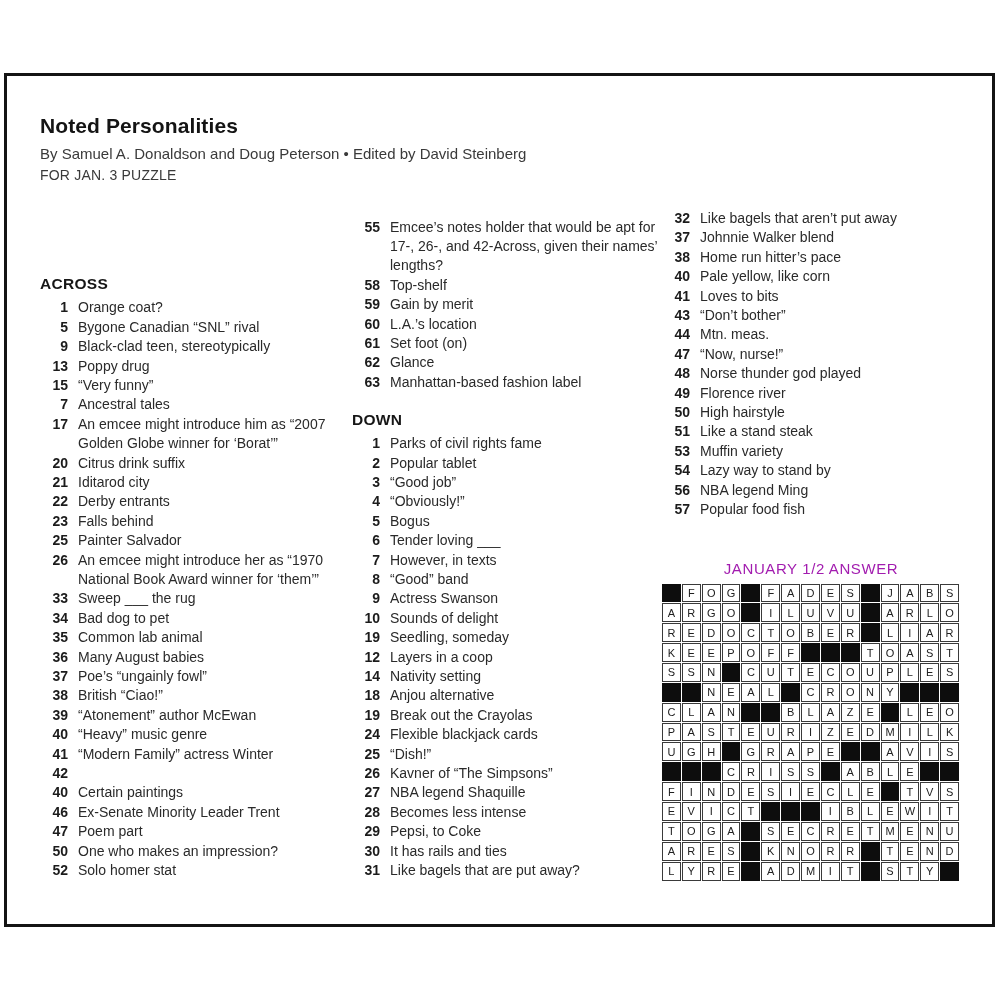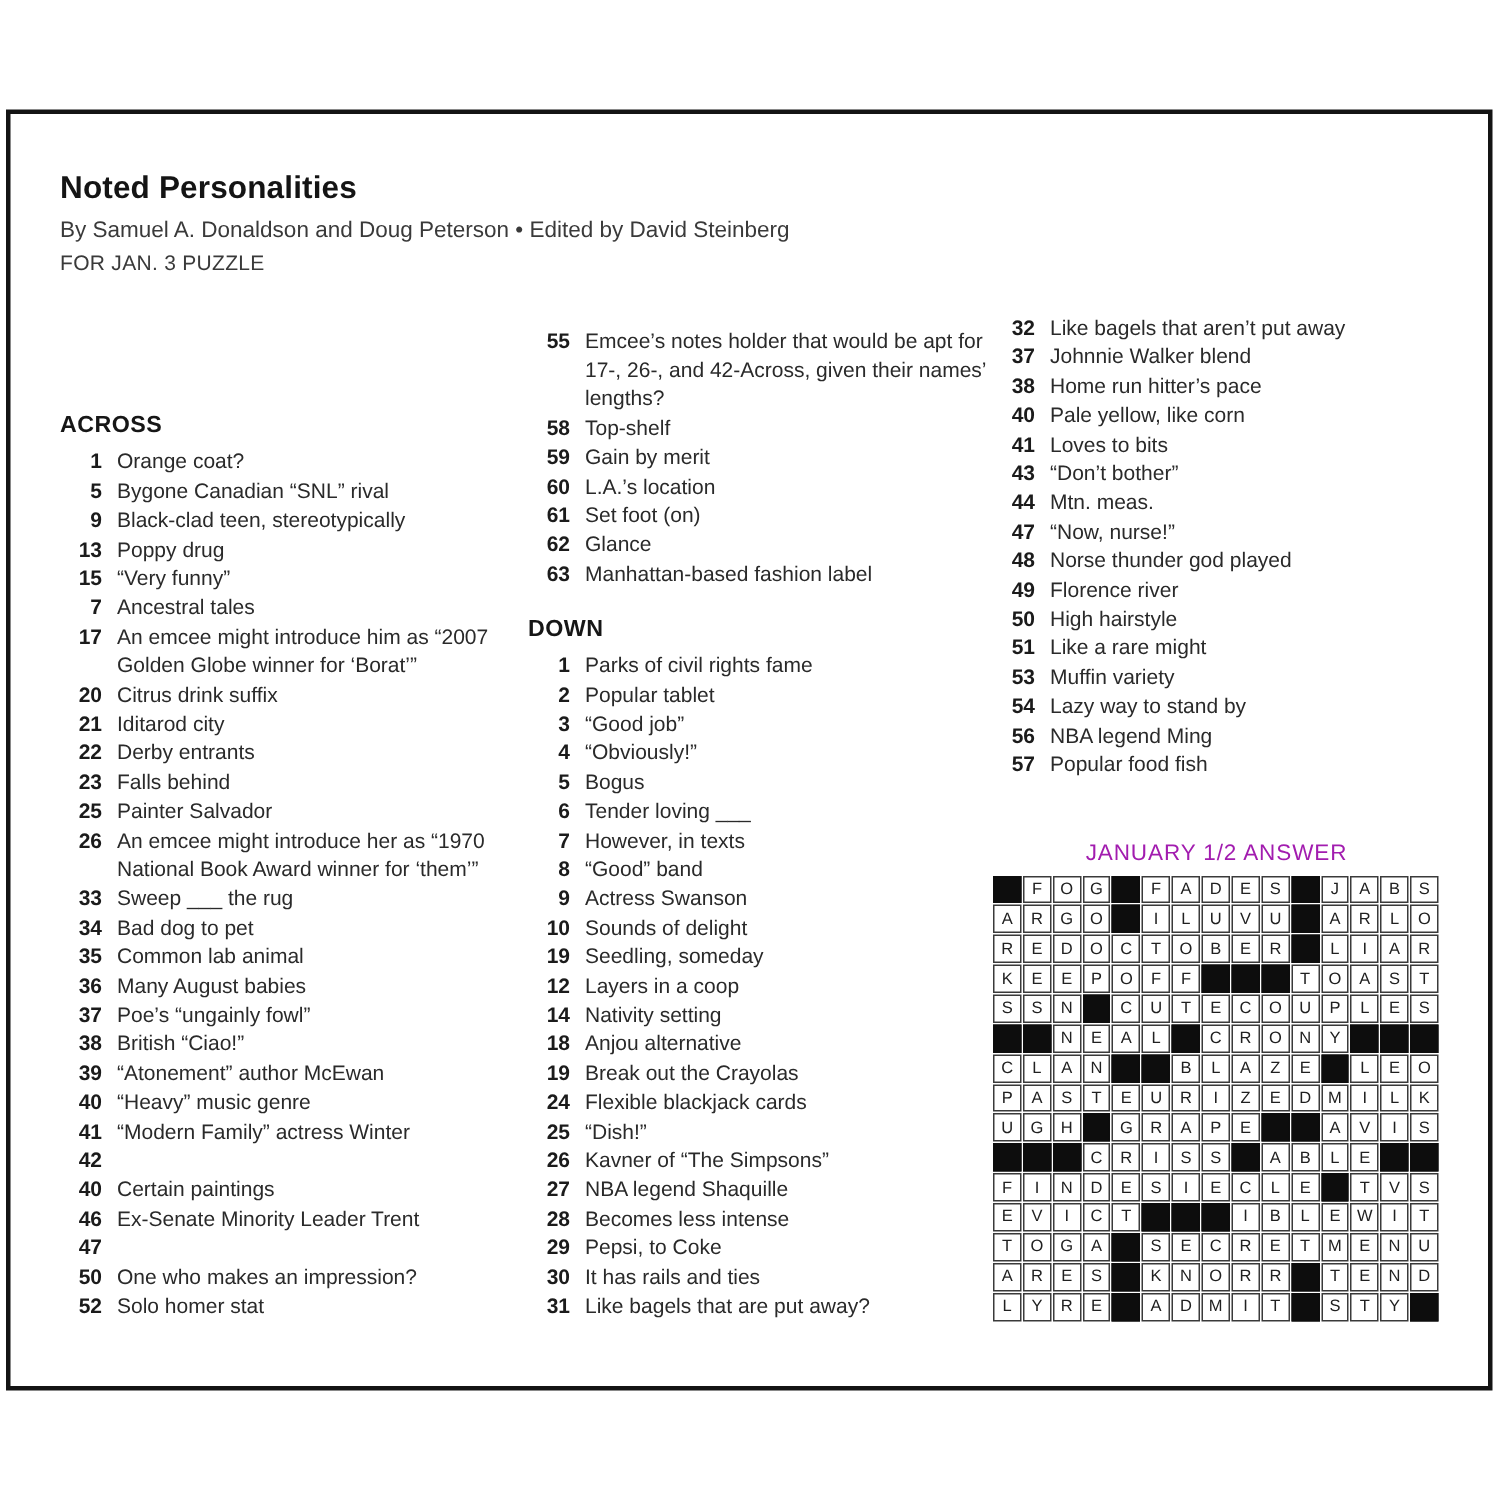--- a/index.html
+++ b/index.html
@@ -136,20 +136,21 @@
               <div class="clue">
                 <span class="num">40</span>
                 <span class="txt">Certain paintings</span>
               </div>
               <div class="clue">
                 <span class="num">46</span>
                 <span class="txt">Ex-Senate Minority Leader Trent</span>
               </div>
               <div class="clue">
                 <span class="num">47</span>
+                <span class="txt">Poem part</span>
               </div>
               <div class="clue">
                 <span class="num">50</span>
                 <span class="txt">One who makes an impression?</span>
               </div>
               <div class="clue">
                 <span class="num">52</span>
                 <span class="txt">Solo homer stat</span>
               </div>
             </div>
@@ -322,21 +323,21 @@
               <div class="clue">
                 <span class="num">49</span>
                 <span class="txt">Florence river</span>
               </div>
               <div class="clue">
                 <span class="num">50</span>
                 <span class="txt">High hairstyle</span>
               </div>
               <div class="clue">
                 <span class="num">51</span>
-                <span class="txt">Like a rare might</span>
+                <span class="txt">Like a stand steak</span>
               </div>
               <div class="clue">
                 <span class="num">53</span>
                 <span class="txt">Muffin variety</span>
               </div>
               <div class="clue">
                 <span class="num">54</span>
                 <span class="txt">Lazy way to stand by</span>
               </div>
               <div class="clue">

